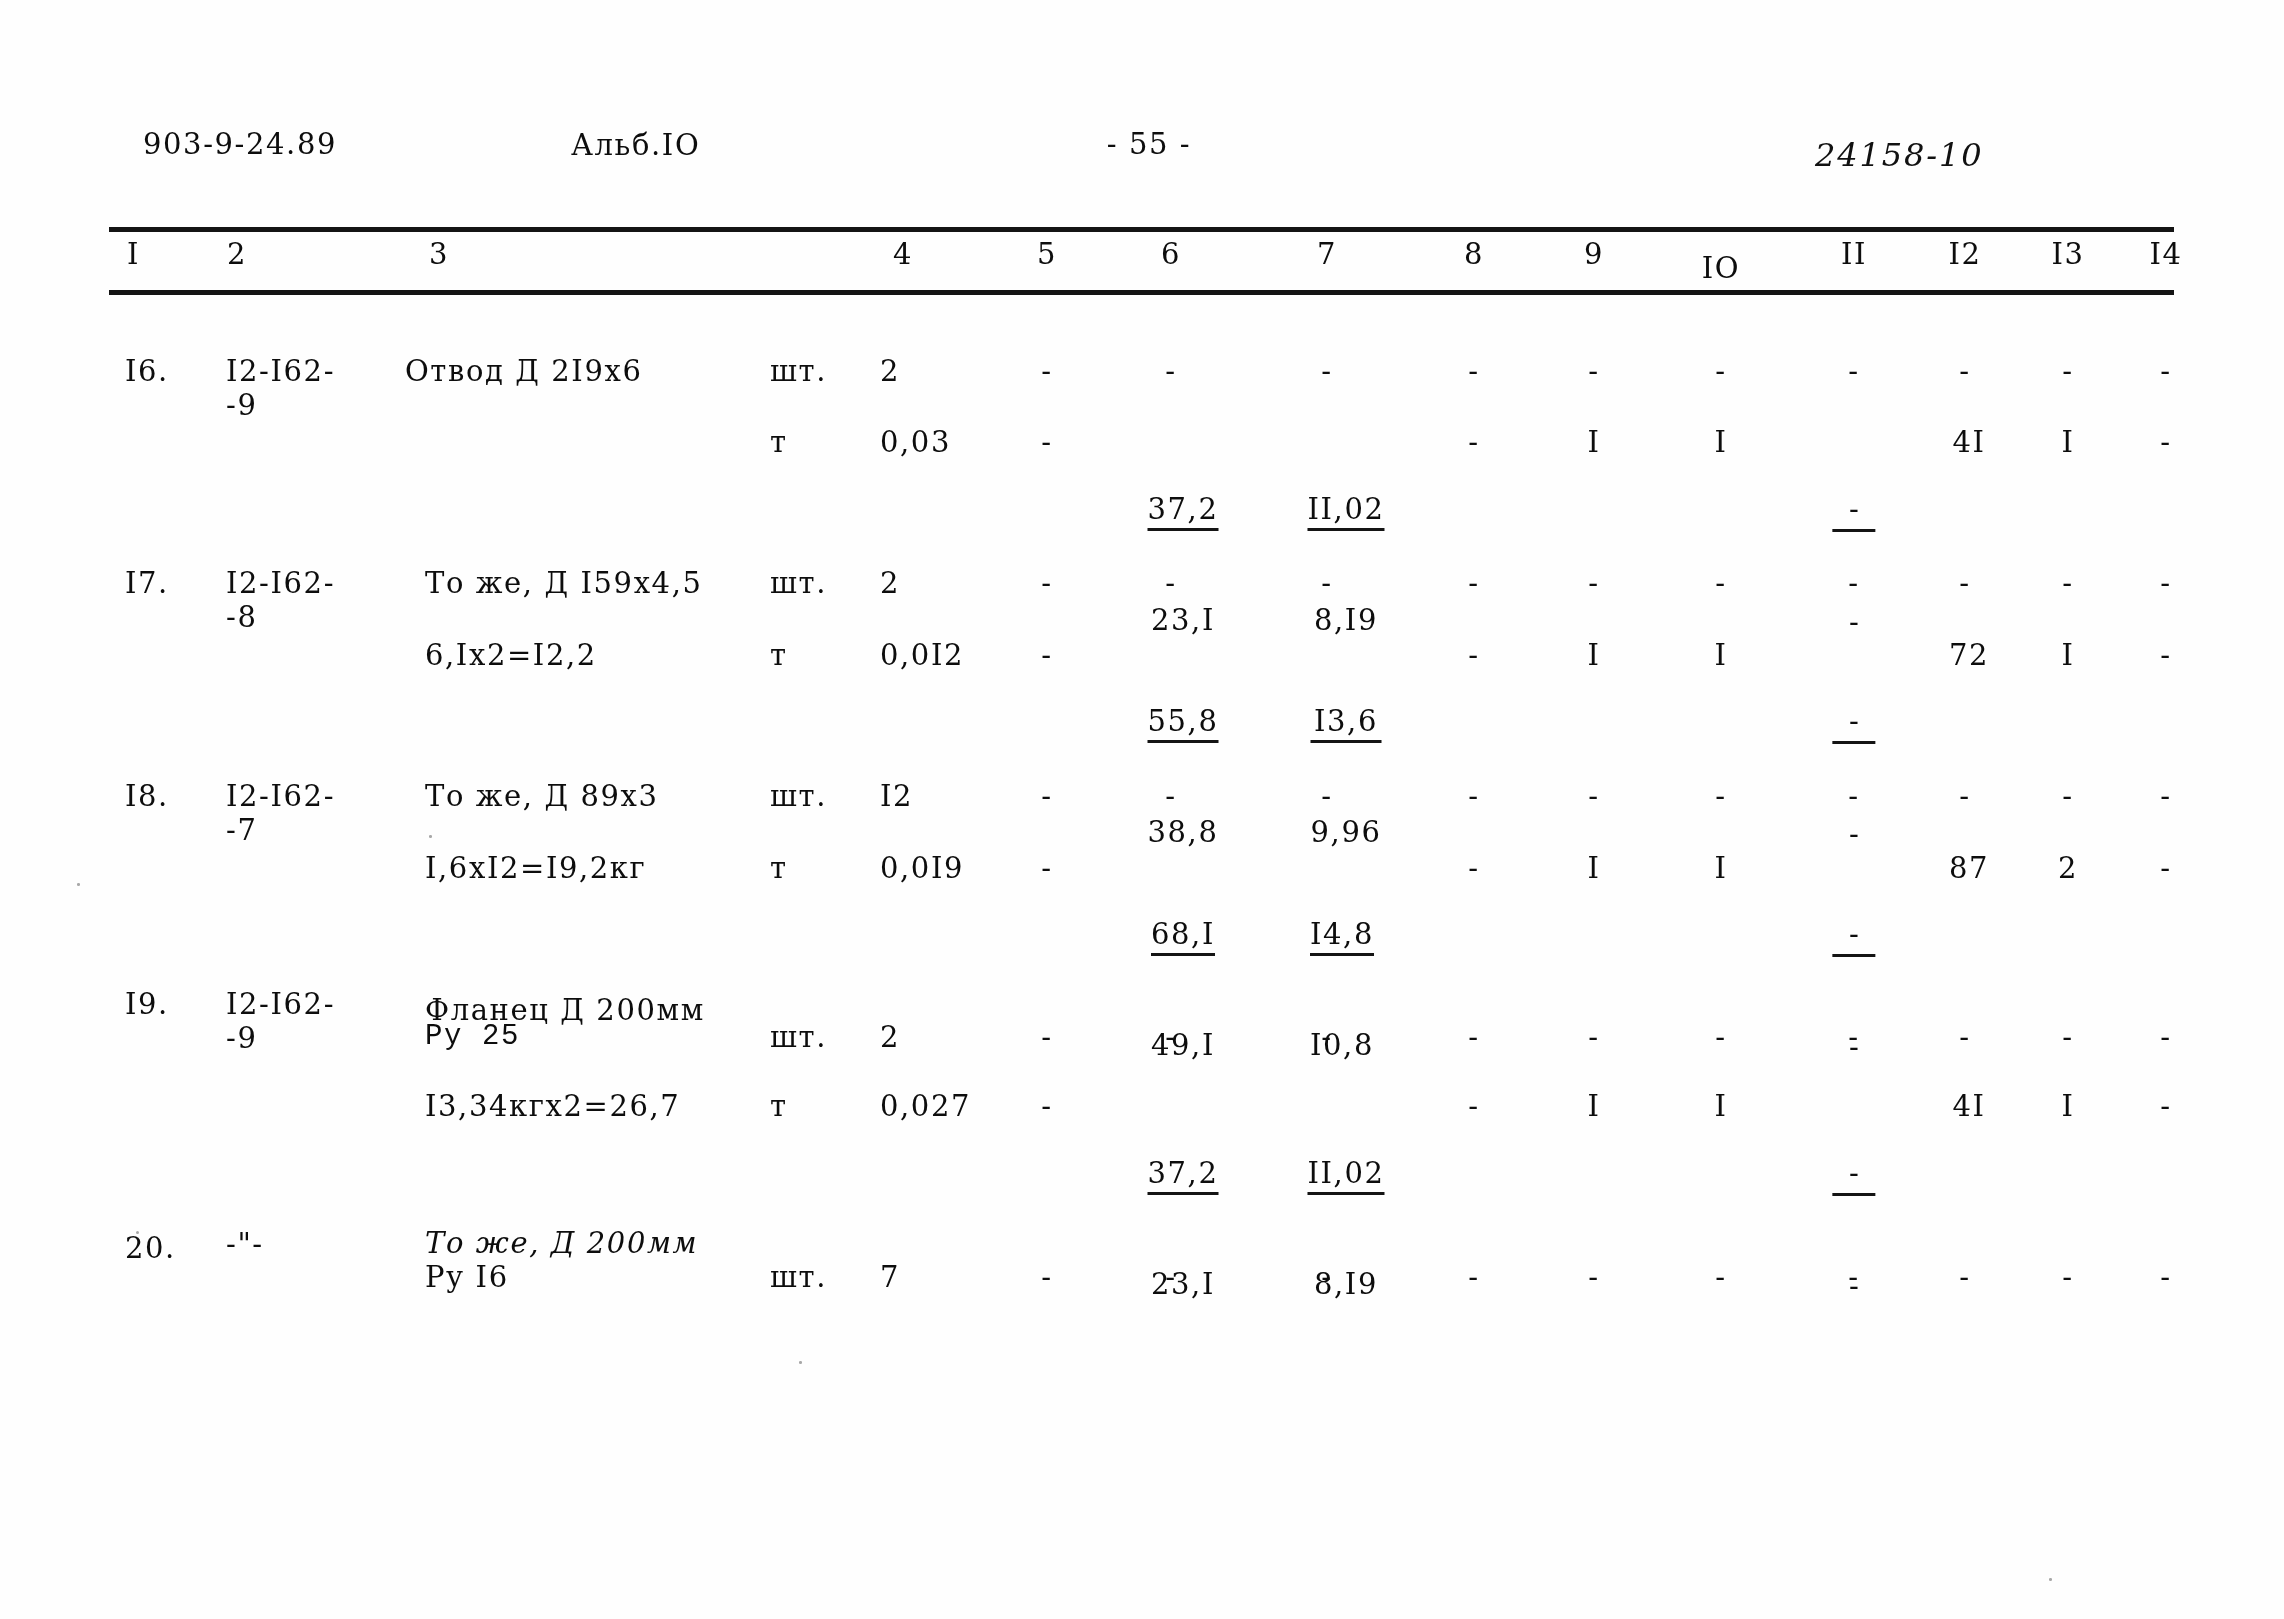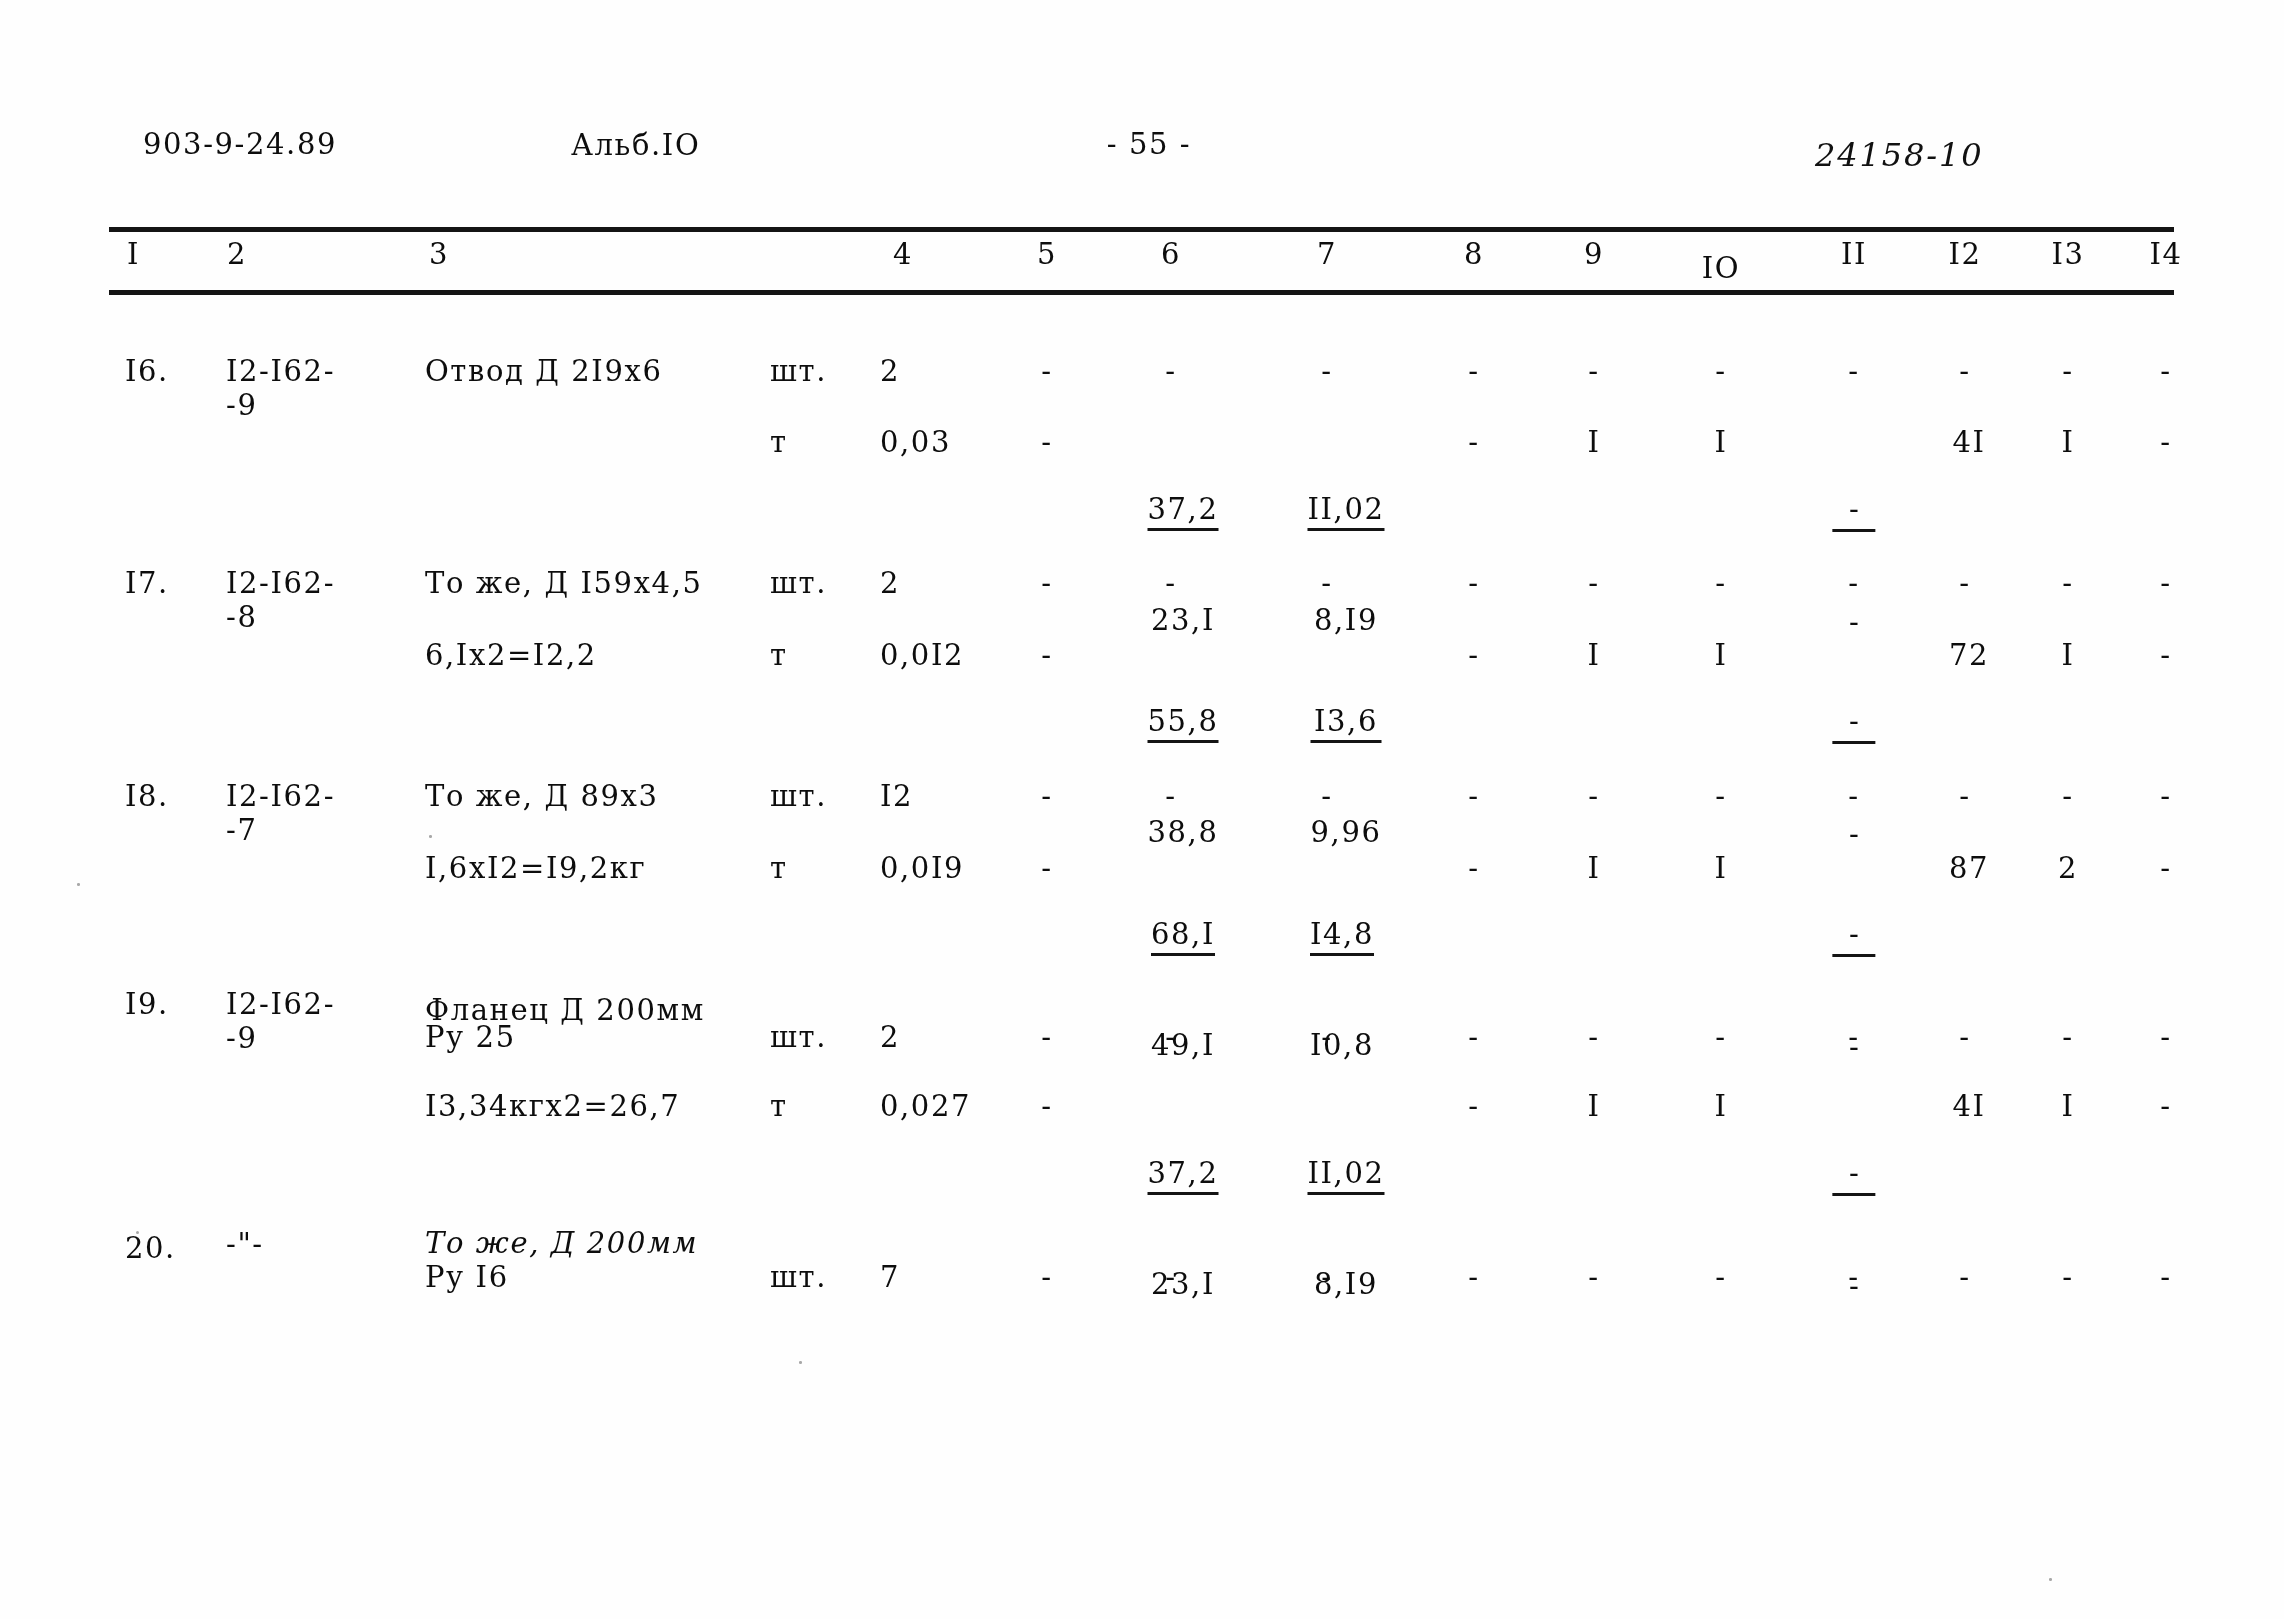--- a/index.html
+++ b/index.html
@@ -105,21 +105,21 @@
   <div class="tw c" style="left:1854px; top:237px;">II</div>
   <div class="tw c" style="left:1965px; top:237px;">I2</div>
   <div class="tw c" style="left:2068px; top:237px;">I3</div>
   <div class="tw c" style="left:2166px; top:237px;">I4</div>
 
   <div class="rule" style="top:290px;"></div>
 
   <div class="tw" style="left:125px; top:354px;">I6.</div>
   <div class="tw" style="left:226px; top:354px;">I2-I62-</div>
   <div class="tw" style="left:226px; top:388px;">-9</div>
-  <div class="tw" style="left:425px; top:354px;">Отвод Д 2I9х6</div>
+  <div class="tw" style="left:405px; top:354px;">Отвод Д 2I9х6</div>
   <div class="tw" style="left:770px; top:354px;">шт.</div>
   <div class="tw" style="left:770px; top:425px;">т</div>
   <div class="tw" style="left:880px; top:354px;">2</div>
   <div class="tw" style="left:880px; top:425px;">0,03</div>
   <div class="tw c" style="left:1047px; top:354px;">-</div>
   <div class="tw c" style="left:1047px; top:425px;">-</div>
   <div class="tw c" style="left:1171px; top:354px;">-</div>
   <div class="frac" style="left:1183px; top:422px;">
     <span class="num">37,2</span>
     <span class="den">23,I</span>
@@ -222,21 +222,21 @@
   <div class="tw c" style="left:1969px; top:851px;">87</div>
   <div class="tw c" style="left:2068px; top:779px;">-</div>
   <div class="tw c" style="left:2068px; top:851px;">2</div>
   <div class="tw c" style="left:2166px; top:779px;">-</div>
   <div class="tw c" style="left:2166px; top:851px;">-</div>
 
   <div class="tw" style="left:125px; top:987px;">I9.</div>
   <div class="tw" style="left:226px; top:987px;">I2-I62-</div>
   <div class="tw" style="left:226px; top:1021px;">-9</div>
   <div class="tw" style="left:425px; top:986px;margin-top:7px;">Фланец Д 200мм</div>
-  <div class="tw" style="left:425px; top:1020px;">Ру 25</div>
+  <div class="tw" style="left:425px; top:1020px;font-family:Liberation Mono, monospace;">Ру 25</div>
   <div class="tw" style="left:425px; top:1089px;">I3,34кгх2=26,7</div>
   <div class="tw" style="left:770px; top:1020px;">шт.</div>
   <div class="tw" style="left:770px; top:1089px;">т</div>
   <div class="tw" style="left:880px; top:1020px;">2</div>
   <div class="tw" style="left:880px; top:1089px;">0,027</div>
   <div class="tw c" style="left:1047px; top:1020px;">-</div>
   <div class="tw c" style="left:1047px; top:1089px;">-</div>
   <div class="tw c" style="left:1171px; top:1020px;">-</div>
   <div class="frac" style="left:1183px; top:1086px;">
     <span class="num">37,2</span>

